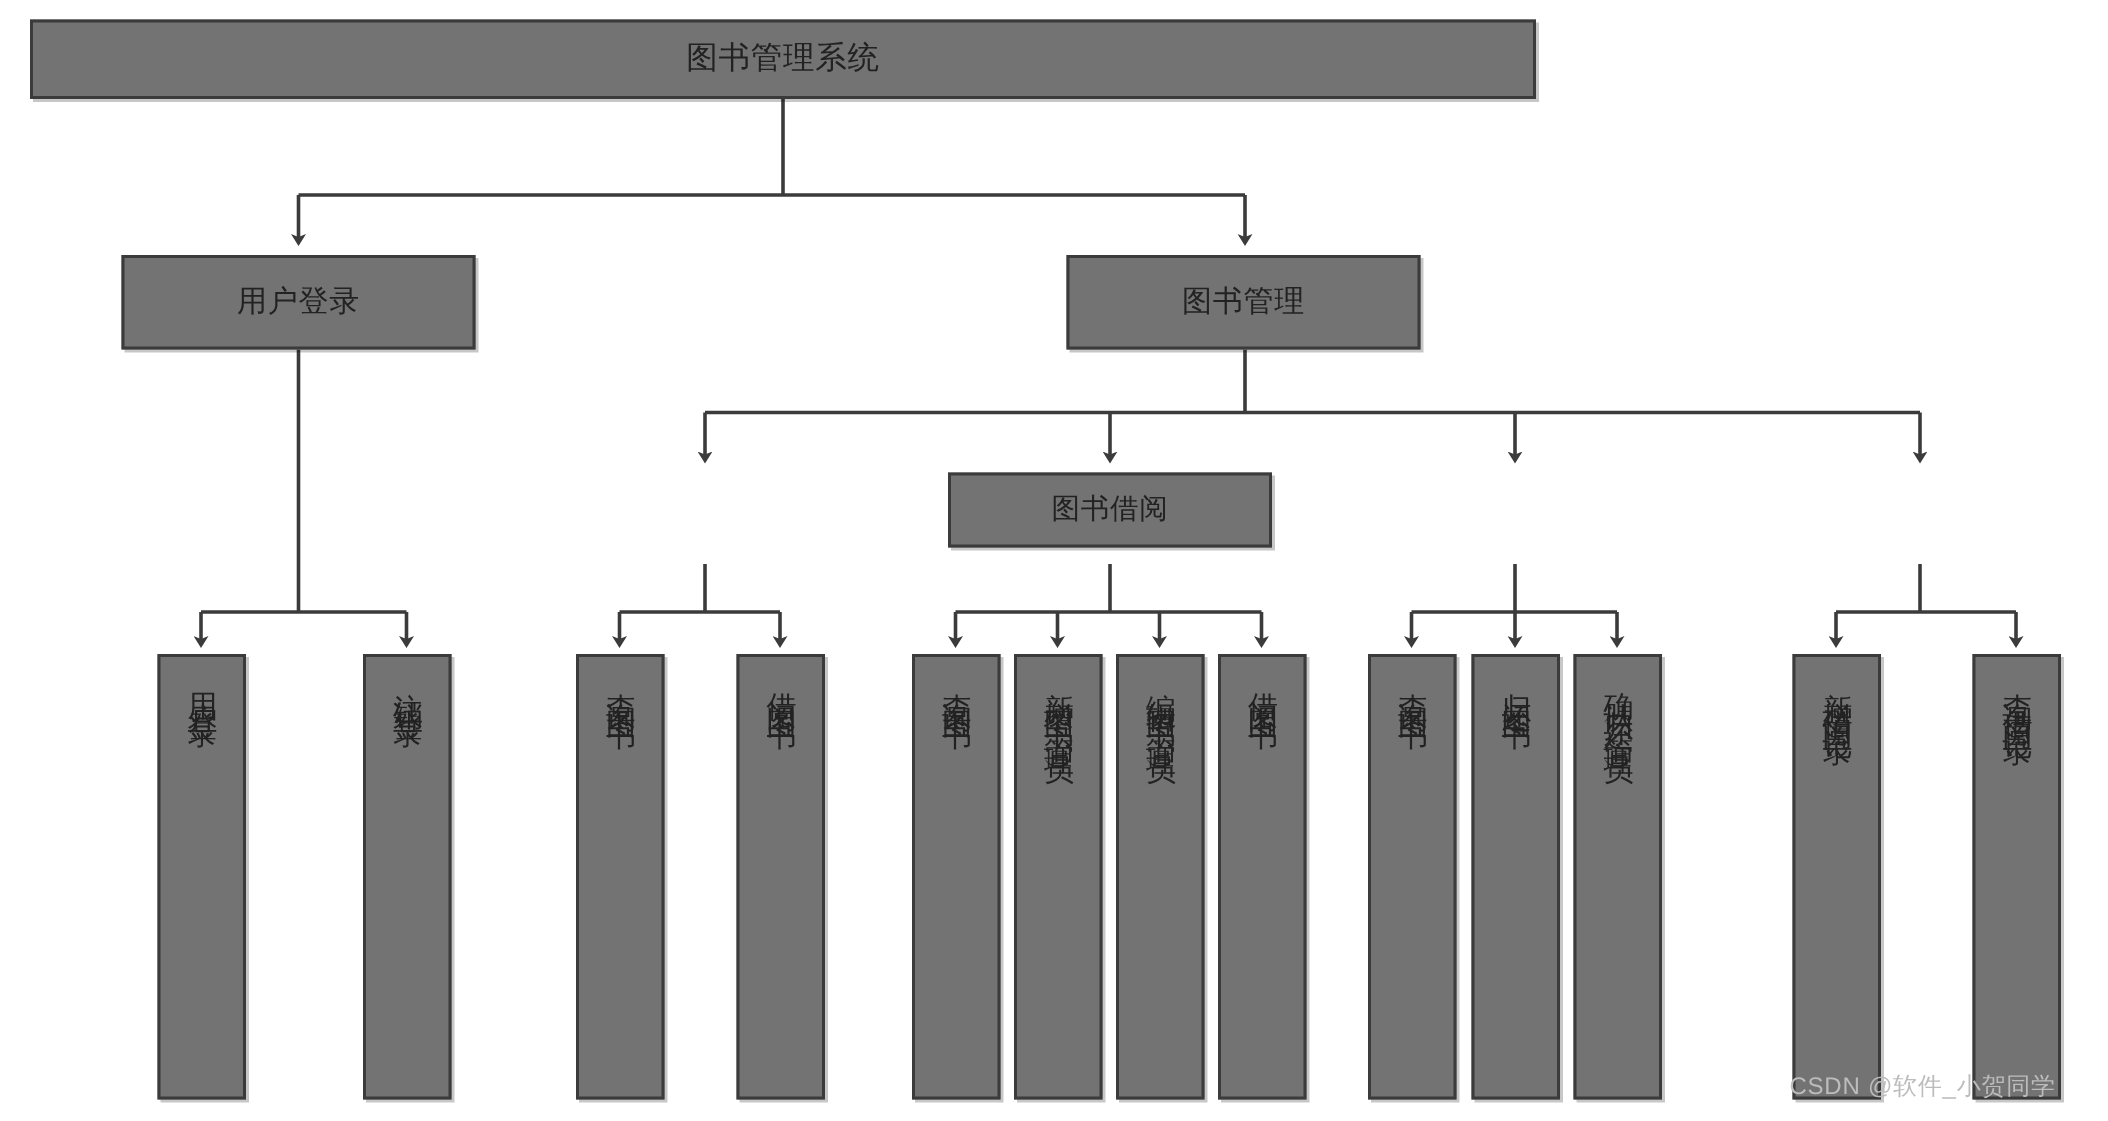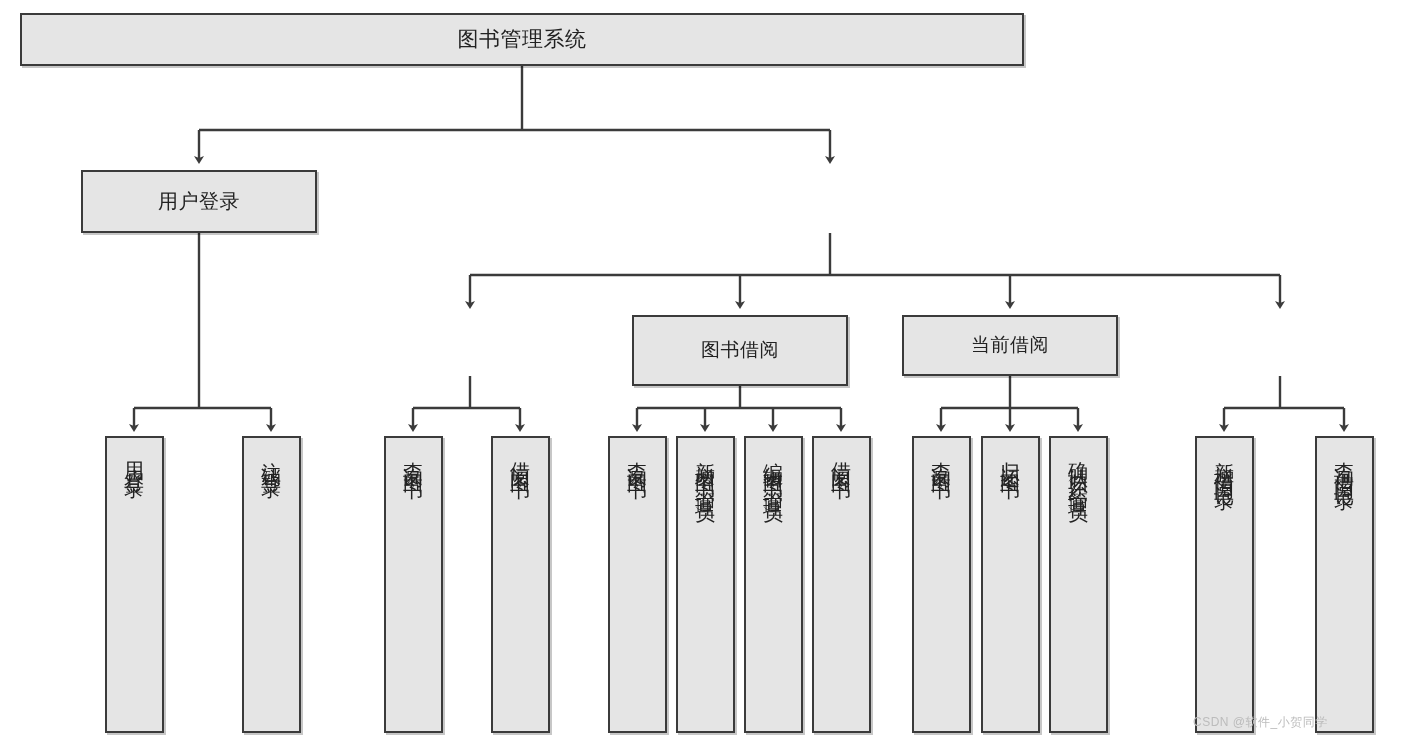--- a/index.html
+++ b/index.html
@@ -22,21 +22,21 @@
     position: absolute;
     left: 0;
     top: 0;
     width: 1405px;
     height: 747px;
     pointer-events: none;
   }
   .node {
     position: absolute;
     box-sizing: border-box;
-    background: #e5e5e5;
+    background: #737373;
     border: 2px solid #3b3b3b;
     box-shadow: 2px 2px 0 rgba(0,0,0,0.22);
     display: flex;
     align-items: center;
     justify-content: center;
     z-index: 2;
   }
   .node-label {
     color: #222222;
     letter-spacing: 0.5px;
@@ -55,21 +55,21 @@
     writing-mode: vertical-rl;
     text-orientation: upright;
     font-size: 20px;
     letter-spacing: 6px;
     line-height: 1;
     white-space: nowrap;
   }
   .watermark {
     position: absolute;
     color: #bcbcbc;
-    font-size: 12px;
+    font-size: 16px;
     letter-spacing: 0.5px;
     white-space: nowrap;
     z-index: 3;
     font-family: "Liberation Sans", "DejaVu Sans", sans-serif;
   }
 </style>
 </head>
 <body>
 
 <div id="canvas">
@@ -124,26 +124,26 @@
     </g>
   </svg>
 
   <div class="node root" style="left:20px; top:13px; width:1004px; height:53px;">
     <span class="node-label">图书管理系统</span>
   </div>
 
   <div class="node level2" style="left:81px; top:170px; width:236px; height:63px;">
     <span class="node-label">用户登录</span>
   </div>
+  <div class="node level2" style="left:711px; top:170px; width:236px; height:63px;">
+    <span class="node-label">图书管理</span>
+  </div>
 
-  <div class="node level3" style="left:632px; top:315px; width:216px; height:71px;">
+  <div class="node level3" style="left:632px; top:315px; width:216px; height:50px;">
     <span class="node-label">图书借阅</span>
-  </div>
-  <div class="node level3" style="left:902px; top:315px; width:216px; height:61px;">
-    <span class="node-label">当前借阅</span>
   </div>
 
   <div class="node leaf" style="left:105px; top:436px; width:59px; height:297px;">
     <span class="node-label">用户登录</span>
   </div>
   <div class="node leaf" style="left:242px; top:436px; width:59px; height:297px;">
     <span class="node-label">注销登录</span>
   </div>
 
   <div class="node leaf" style="left:384px; top:436px; width:59px; height:297px;">

